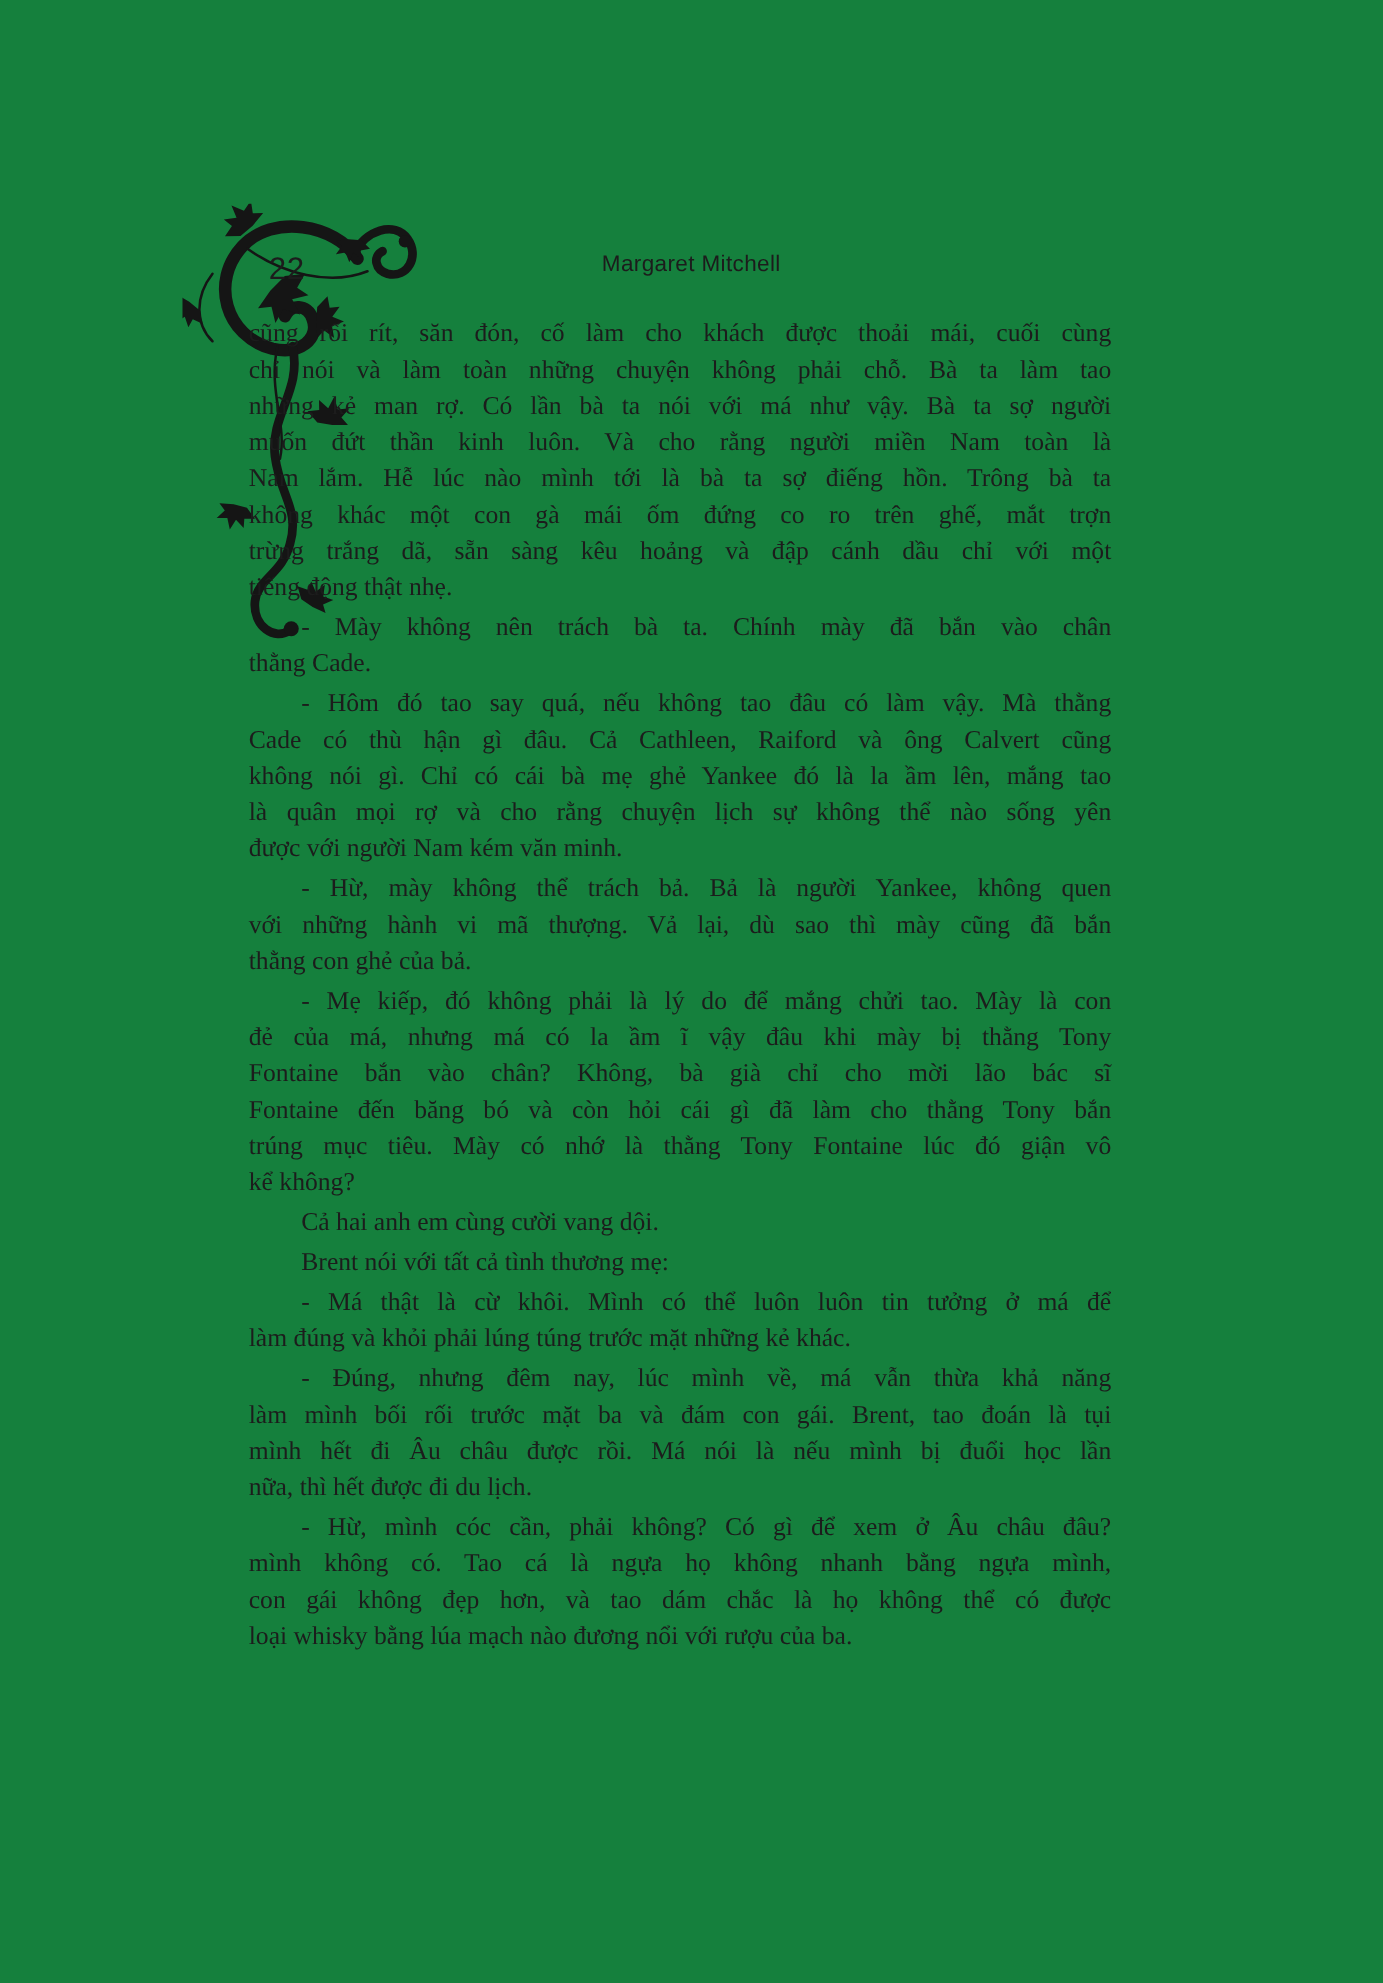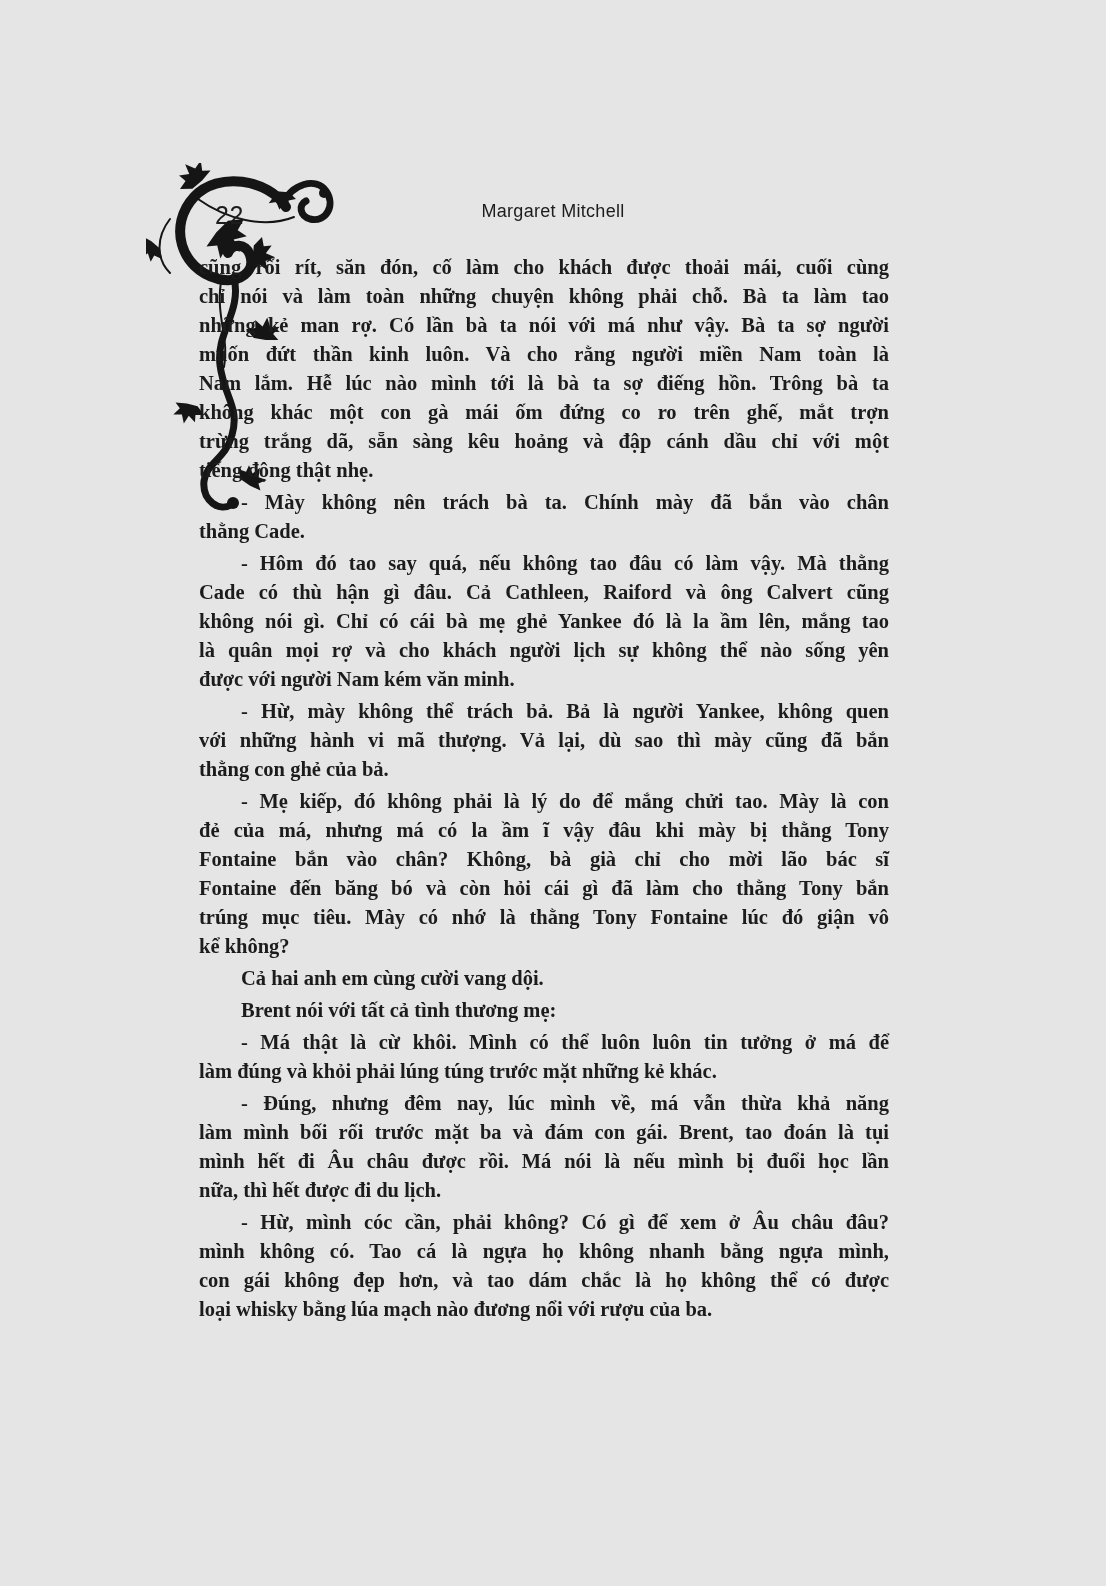--- a/index.html
+++ b/index.html
@@ -1,21 +1,21 @@
 <!DOCTYPE html>
 <html><head>
 <meta charset="utf-8">
 <style>
   * { margin: 0; padding: 0; box-sizing: border-box; }
   html, body { background: #ffffff; }
   .page {
     position: relative;
     width: 1106px;
     height: 1586px;
-    background: #e5e5e5;
+    background: #15803d;
     font-family: "Liberation Serif", "DejaVu Serif", serif;
     color: #1c1c1c;
     overflow: hidden;
   }
   .ornament {
     position: absolute;
     left: 146px;
     top: 163px;
     width: 190px;
     height: 365px;
@@ -42,21 +42,21 @@
     color: #1c1c1c;
   }
   .text-column {
     position: absolute;
     left: 199px;
     top: 253px;
     width: 690px;
     font-size: 20.5px;
     line-height: 29px;
   }
-  .paragraph { margin-bottom: 3px; font-weight: bold; }
+  .paragraph { margin-bottom: 3px; }
   .line { text-align: justify; }
   .line.fill { text-align-last: justify; }
   .line.last { text-align-last: left; }
   .line.indent { text-indent: 42px; }
 </style>
 </head>
 <body>
 
 <div class="page">
 
@@ -106,21 +106,21 @@
         <div class="line last">tiếng động thật nhẹ.</div>
       </div>
       <div class="paragraph">
         <div class="line fill indent">- Mày không nên trách bà ta. Chính mày đã bắn vào chân</div>
         <div class="line last">thằng Cade.</div>
       </div>
       <div class="paragraph">
         <div class="line fill indent">- Hôm đó tao say quá, nếu không tao đâu có làm vậy. Mà thằng</div>
         <div class="line fill">Cade có thù hận gì đâu. Cả Cathleen, Raiford và ông Calvert cũng</div>
         <div class="line fill">không nói gì. Chỉ có cái bà mẹ ghẻ Yankee đó là la ầm lên, mắng tao</div>
-        <div class="line fill">là quân mọi rợ và cho khách người lịch sự không thể nào sống yên</div>
+        <div class="line fill">là quân mọi rợ và cho rằng chuyện lịch sự không thể nào sống yên</div>
         <div class="line last">được với người Nam kém văn minh.</div>
       </div>
       <div class="paragraph">
         <div class="line fill indent">- Hừ, mày không thể trách bả. Bả là người Yankee, không quen</div>
         <div class="line fill">với những hành vi mã thượng. Vả lại, dù sao thì mày cũng đã bắn</div>
         <div class="line last">thằng con ghẻ của bả.</div>
       </div>
       <div class="paragraph">
         <div class="line fill indent">- Mẹ kiếp, đó không phải là lý do để mắng chửi tao. Mày là con</div>
         <div class="line fill">đẻ của má, nhưng má có la ầm ĩ vậy đâu khi mày bị thằng Tony</div>

